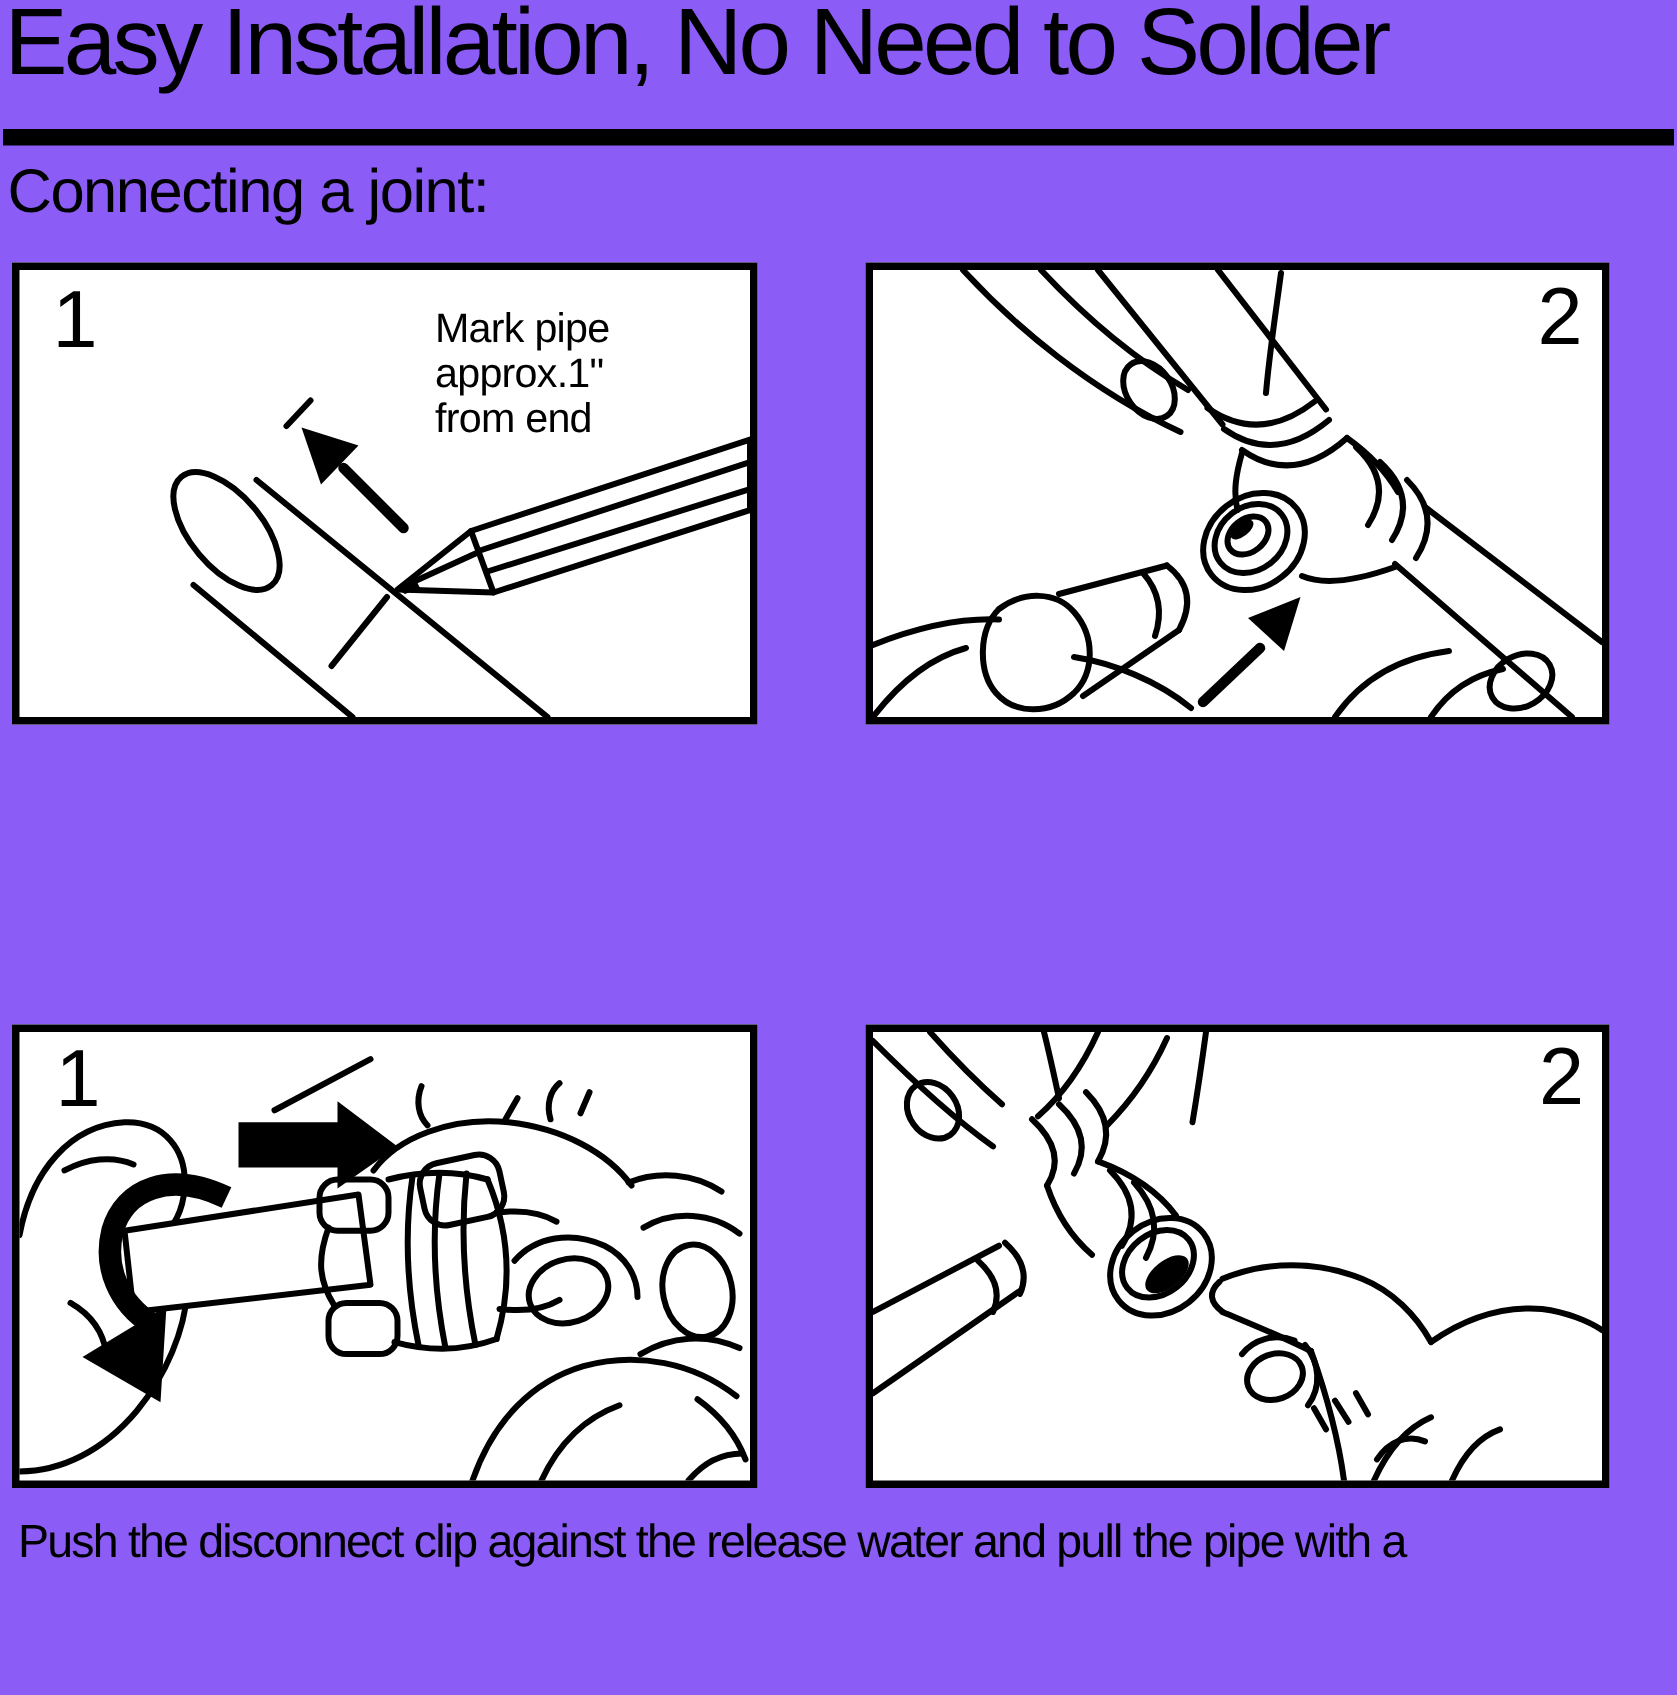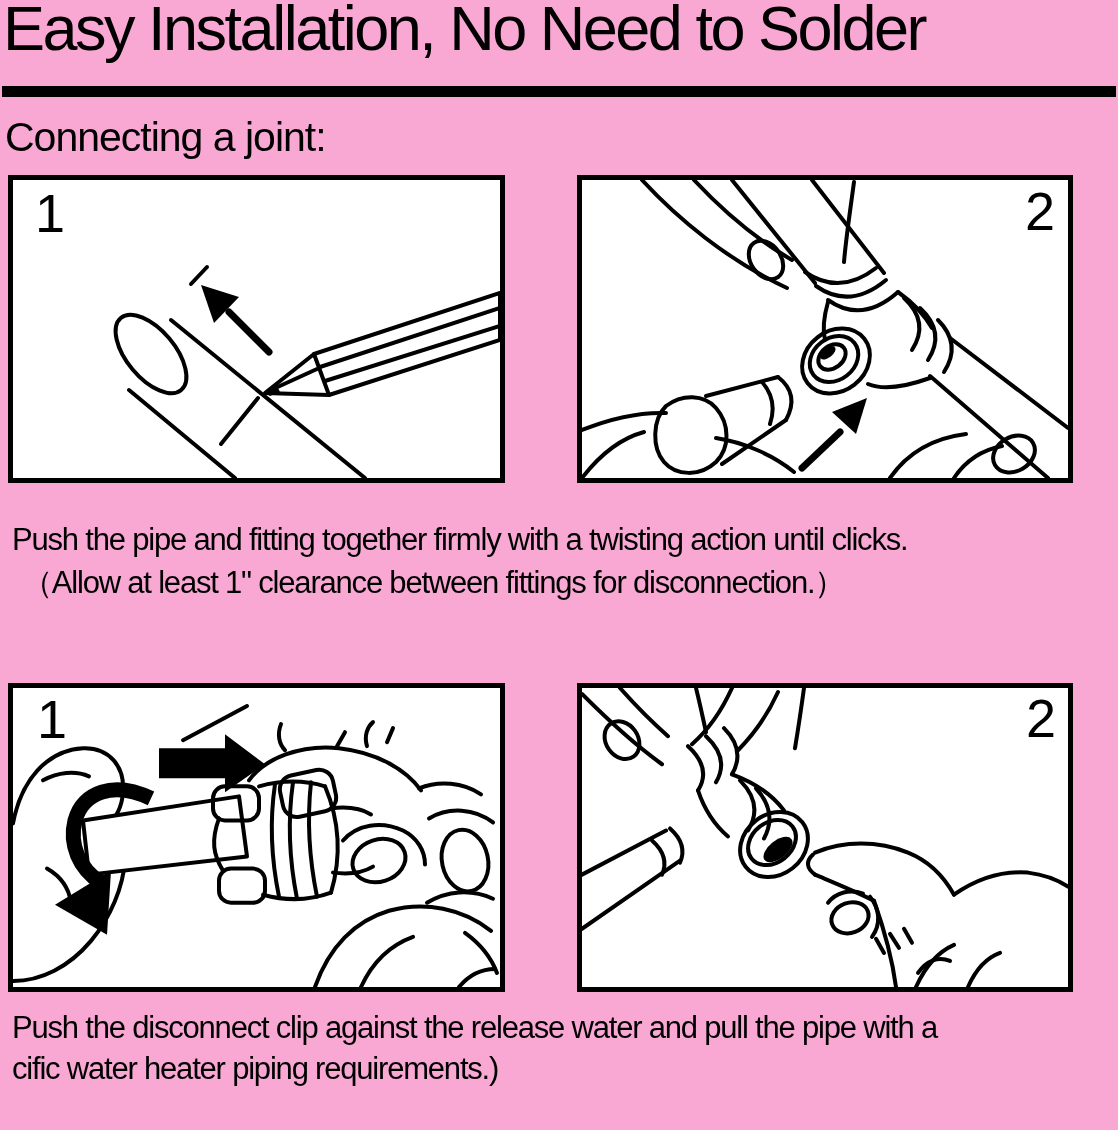--- a/index.html
+++ b/index.html
@@ -1,29 +1,29 @@
 <!DOCTYPE html>
 <html><head>
 <meta charset="utf-8">
 <style>
   html,body{margin:0;padding:0;background:#fff;}
   .page{
-    position:relative;width:1118px;height:1130px;background:#f9a8d4;color:#000;
+    position:relative;width:1118px;height:1130px;background:#8b5cf6;color:#000;
     font-family:"Liberation Sans","DejaVu Sans",sans-serif;overflow:hidden;
   }
   .title{
     position:absolute;left:3px;top:-8px;margin:0;font-size:63px;font-weight:400;
     letter-spacing:-2.5px;white-space:nowrap;
   }
   .rule{position:absolute;left:2px;right:2px;top:86px;height:11px;background:#000;}
   .sec-heading{
     position:absolute;left:5px;margin:0;font-size:41px;font-weight:400;
     letter-spacing:-1px;white-space:nowrap;
   }
-  .h-connect{top:114px;}
+  .h-connect{top:104px;}
   .h-disconnect{top:617px;}
   .panel{
     position:absolute;border:5px solid #000;background:#fff;box-sizing:border-box;
   }
   .p-c1{left:8px;top:175px;width:497px;height:308px;}
   .p-c2{left:577px;top:175px;width:496px;height:308px;}
   .p-d1{left:8px;top:683px;width:497px;height:309px;}
   .p-d2{left:577px;top:683px;width:496px;height:309px;}
   .panel svg{position:absolute;left:0;top:0;width:100%;height:100%;}
   .step-num{
@@ -77,20 +77,25 @@
         <g class="ln">
           <line x1="301" y1="174" x2="316" y2="215"></line>
           <line x1="307" y1="187" x2="487" y2="128"></line>
           <line x1="312" y1="201" x2="487" y2="146"></line>
           <line x1="258" y1="210" x2="304" y2="189"></line>
         </g>
         <polygon class="ink" points="252,213 263,204 267,212 257,216"></polygon>
       </g>
     </svg>
     <span class="step-num num-c1">1</span>
+    <div class="note">
+      <div>Mark pipe</div>
+      <div>approx.1"</div>
+      <div>from end</div>
+    </div>
   </div>
 
   <div class="panel p-c2">
     <svg viewBox="0 0 486 298" preserveAspectRatio="none">
       <g class="ln">
         <path d="M60,0 C95,38 145,80 205,108"></path>
         <path d="M112,0 C140,30 172,58 210,80"></path>
         <ellipse cx="184" cy="80" rx="15" ry="21" transform="rotate(-35 184 80)"></ellipse>
         <line x1="150" y1="0" x2="233" y2="103"></line>
         <line x1="230" y1="0" x2="302" y2="93"></line>
@@ -123,24 +128,20 @@
       </g>
       <ellipse class="ink" cx="246" cy="173" rx="9" ry="4.5" transform="rotate(-38 246 173)"></ellipse>
       <g>
         <line x1="220" y1="288" x2="258" y2="252" stroke="#000" stroke-width="7" stroke-linecap="round"></line>
         <polygon class="ink" points="285,218 274,254 250,232"></polygon>
       </g>
     </svg>
     <span class="step-num num-c2">2</span>
   </div>
 
-  <p class="caption cap-connect">
-    <span>Push the pipe and fitting together firmly with a twisting action until clicks.</span>
-    <span>（Allow at least 1" clearance between fittings for disconnection.）</span>
-  </p>
 
 
   <div class="panel p-d1">
     <svg viewBox="0 0 487 298" preserveAspectRatio="none">
       <g class="ln">
         <path d="M0,135 C8,92 34,62 70,60 C96,59 112,78 110,104 C109,118 103,130 93,138"></path>
         <path d="M93,138 C108,142 116,156 112,172"></path>
         <path d="M112,172 C110,198 98,228 78,252 C56,278 28,292 0,292"></path>
         <path d="M30,92 C45,84 62,82 76,88"></path>
         <path d="M34,180 C48,188 56,200 58,214"></path>
@@ -223,16 +224,15 @@
         <path d="M336,284 C344,272 356,267 368,272"></path>
         <path d="M386,298 C394,280 404,269 418,264"></path>
       </g>
       <ellipse class="ink" cx="196" cy="161" rx="17" ry="9" transform="rotate(-38 196 161)"></ellipse>
     </svg>
     <span class="step-num num-d2">2</span>
   </div>
 
   <p class="caption cap-disconnect">
     <span>Push the disconnect clip against the release water and pull the pipe with a</span>
-    <span>cific water heater piping requirements.)</span>
   </p>
 
 </div>
 
 </body></html>

